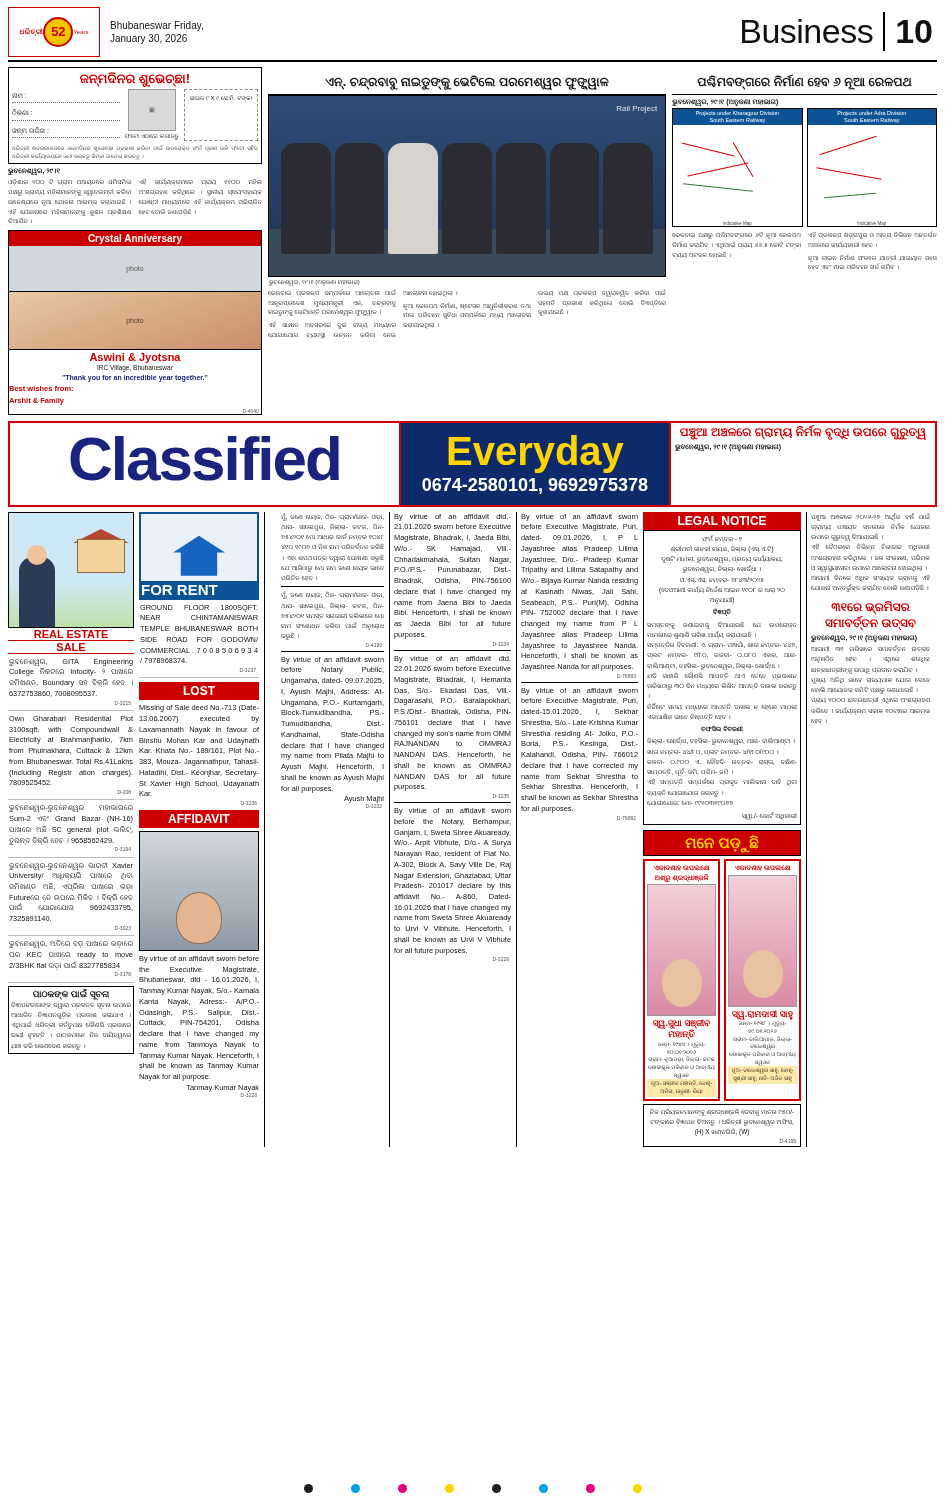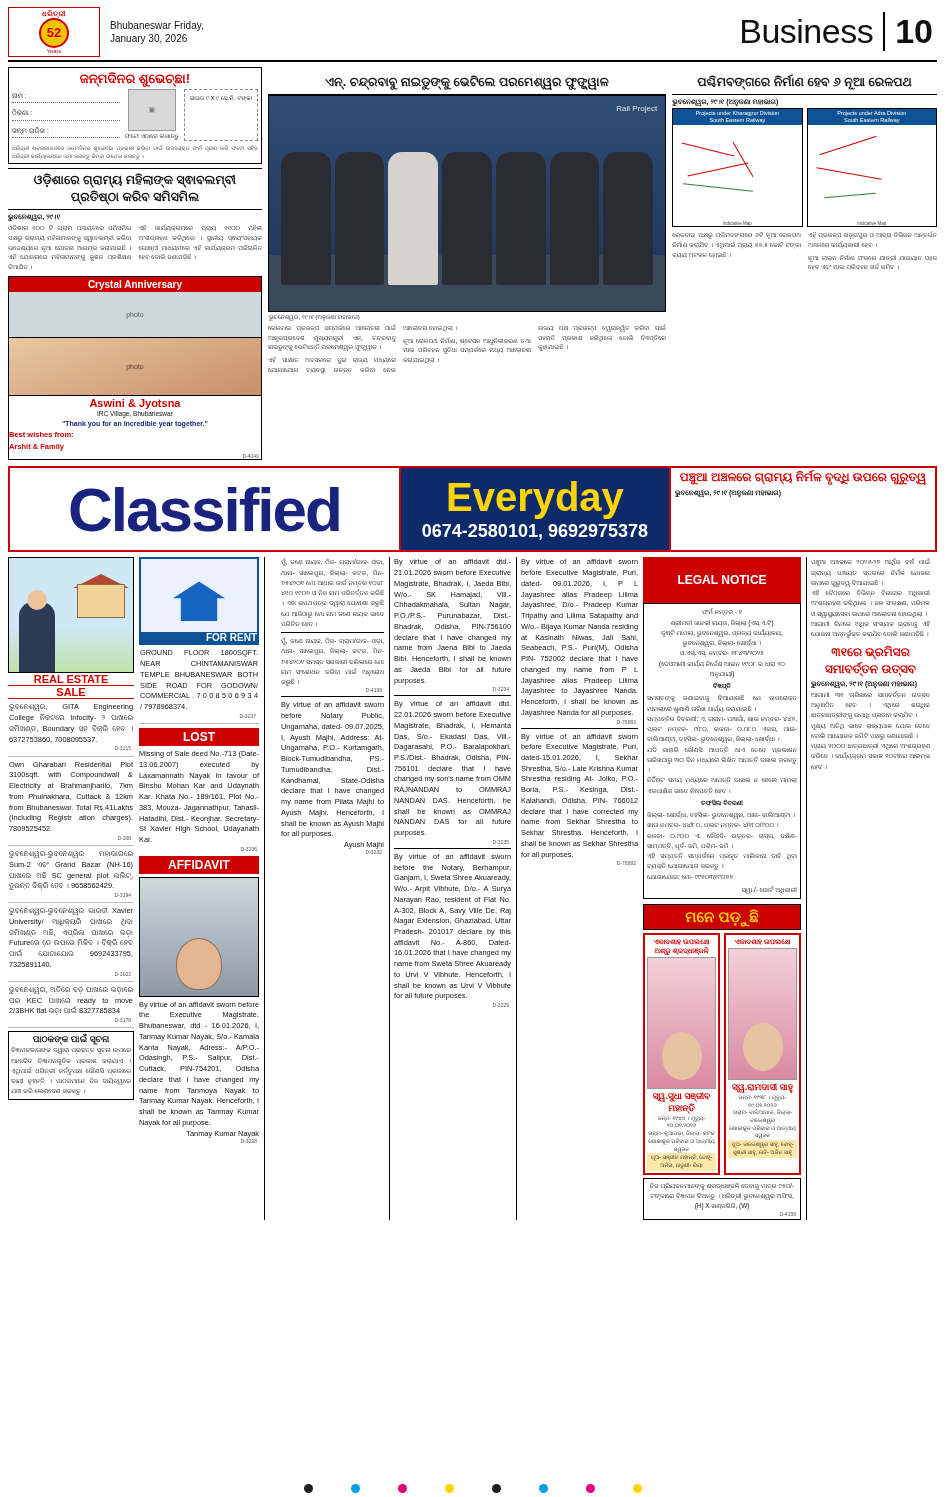--- a/index.html
+++ b/index.html
@@ -10,21 +10,21 @@
     font-family: "Liberation Sans", sans-serif;
     color: #111;
     position: relative;
     overflow: hidden;
   }
   .page { position:relative; width:945px; height:1497px; padding:6px 8px; }
 
   
   .masthead { display:flex; align-items:center; border-bottom:2px solid #000; padding-bottom:3px; height:56px; }
   .logo-badge {
-    width:92px; height:50px; border:1px solid #c00; display:flex; flex-direction:column;
+    width:92px; height:50px; border:1px solid #c00; display:flex; flex-direction:row;
     align-items:center; justify-content:center; background:#fff; position:relative;
   }
   .logo-badge .top-word { font-size:7px; color:#c00; font-weight:bold; letter-spacing:.5px; }
   .logo-circle {
     width:30px; height:30px; border-radius:50%; background:#f5c400; border:2px solid #c00;
     display:flex; align-items:center; justify-content:center; font-size:13px; font-weight:bold; color:#c00;
   }
   .logo-badge .years { font-size:6px; color:#c00; }
   .masthead-date { font-size:10px; line-height:1.3; padding-left:10px; color:#111; }
   .masthead-right { margin-left:auto; display:flex; align-items:flex-end; gap:10px; padding-right:4px; }
@@ -70,40 +70,40 @@
       display:flex;align-items:center;justify-content:center;font-size:7px;color:#555;}
   .ann-photo2 { height:58px; background:linear-gradient(160deg,#e8c9a0,#c98e6a); border-bottom:1px solid #000;
       display:flex;align-items:center;justify-content:center;font-size:7px;color:#5a3a22;}
   .ann-names { color:#c00; font-weight:bold; text-align:center; font-size:11px; padding:1px; }
   .ann-sub { text-align:center; font-size:6.5px; }
   .ann-quote { text-align:center; font-size:7px; color:#1a237e; font-weight:bold; padding:2px 3px; line-height:1.3;}
   .ann-from { font-size:7.5px; color:#c00; font-weight:bold; padding-bottom:2px; line-height:1.3;}
   .ad-code { font-size:5px; text-align:right; color:#555; padding-right:2px; }
 
   
-  .photo-main { width:100%; height:217px; background:#b9c3cb; border:1px solid #000; position:relative; overflow:hidden; }
+  .photo-main { width:100%; height:182px; background:#b9c3cb; border:1px solid #000; position:relative; overflow:hidden; }
   .photo-main .bluewall { position:absolute; inset:0; background:linear-gradient(180deg,#2f4d77,#1d3353); }
   .photo-main .floor { position:absolute; left:0; right:0; bottom:0; height:26%; background:#3b4a5a; }
   .photo-main .ppl { position:absolute; bottom:12%; left:3%; right:3%; height:62%; display:flex; gap:4px; }
   .photo-main .ppl i { flex:1; background:#d7d2cb; border-radius:14px 14px 2px 2px; display:block; }
   .photo-main .ppl i.dark { background:#2b2b33; }
   .photo-main .sign { position:absolute; top:8px; right:8px; color:#fff; font-size:8px; opacity:.85;}
   .cap { font-size:6px; padding:2px 1px; }
 
   .map-wrap { display:flex; gap:4px; }
   .map-card { flex:1; border:1px solid #000; }
   .map-card .mt { background:#0b5394; color:#fff; font-size:5.5px; text-align:center; padding:1px; line-height:1.3;}
   .map-card .mi { height:96px; background:#ffffff; position:relative; }
   .map-card .mi .l { position:absolute; background:#c00; height:1px; }
   .map-card .mi .g { position:absolute; background:#2e7d32; height:1px; }
   .map-card .mc { font-size:4.5px; text-align:center; color:#444; }
 
   
   .classified-band { margin-top:6px; border:2px solid #c00; display:flex; height:86px; }
-  .cb-left { flex:1.45; background:#fff; display:flex; align-items:center; justify-content:center; border-right:2px solid #c00;}
+  .cb-left { flex:1.45; background:#fff; display:flex; justify-content:center; border-right:2px solid #c00;}
   .cb-left span { font-size:62px; font-weight:bold; color:#1a237e; letter-spacing:-2px; }
   .cb-right { flex:1; background:#0d2a6b; color:#fff; display:flex; flex-direction:column; align-items:center; justify-content:center;}
   .cb-right .ev { font-size:40px; font-weight:bold; color:#ffd400; line-height:1; }
   .cb-right .ph { font-size:18px; font-weight:bold; color:#fff; margin-top:4px;}
   .cb-side { width:266px; border-left:2px solid #c00; padding:2px 4px; }
   .cb-side-title { color:#c00; font-weight:bold; font-size:12px; text-align:center; line-height:1.3; }
 
   
   .class-area { display:flex; gap:5px; margin-top:5px; }
   .cc { }
@@ -117,25 +117,25 @@
   .thumb-realestate .sky { position:absolute; inset:0; background:linear-gradient(180deg,#cfe8f7 60%,#bfe1a8); }
   .thumb-realestate .house { position:absolute; right:8px; top:26px; width:48px; height:34px; background:#f4d39b; border:1px solid #8a6d3b;}
   .thumb-realestate .roof { position:absolute; right:4px; top:16px; width:0;height:0;border-left:28px solid transparent;border-right:28px solid transparent;border-bottom:14px solid #b5462f;}
   .thumb-realestate .agent { position:absolute; left:10px; bottom:0; width:36px; height:70px; background:#2b3a55; border-radius:14px 14px 0 0;}
   .thumb-realestate .head { position:absolute; left:18px; bottom:62px; width:20px;height:20px;border-radius:50%;background:#f0c39b;}
   .red-title { background:#fff; color:#c00; font-weight:bold; font-size:11px; text-align:center; border-bottom:1px solid #c00; }
   .sec-red { background:#c00; color:#fff; font-weight:bold; font-size:12px; text-align:center; padding:2px; margin:4px 0 3px; }
   .ad-block { font-size:7.4px; line-height:1.45; text-align:justify; border-bottom:1px solid #bbb; padding:3px 1px; }
   .forrent { border:2px solid #0b5394; background:#eaf1fb; height:88px; position:relative; display:flex;align-items:center;justify-content:center;}
   .forrent .hs { width:52px;height:40px;background:#1565c0; clip-path:polygon(50% 0,100% 42%,85% 42%,85% 100%,15% 100%,15% 42%,0 42%); }
-  .forrent-label { position:absolute; bottom:0; left:0; right:0; background:#0b5394; color:#fff; font-size:10px; font-weight:bold; text-align:right;}
+  .forrent-label { position:absolute; bottom:0; left:0; right:0; background:#0b5394; color:#fff; font-size:15px; font-weight:bold; text-align:left;}
   .notice-text { font-size:7.4px; line-height:1.45; text-align:justify; }
   .affidavit-photo { border:1px solid #000; height:120px; background:linear-gradient(180deg,#cfd8dc,#8d99a6); display:flex;align-items:flex-end;justify-content:center; }
   .affidavit-photo .face { width:46px;height:52px;background:#e3b591;border-radius:50% 50% 45% 45%; margin-bottom:6px; border:1px solid #8d6e52;}
-  .legal-hdr { background:#c00; color:#fff; font-weight:bold; font-size:12px; text-align:center; padding:16px; }
+  .legal-hdr { background:#c00; color:#fff; font-weight:bold; font-size:12px; text-align:center; padding:2px; }
   .legal-box { border:1px solid #000; padding:3px; }
   .odia-small { font-size:6.4px; line-height:1.6; text-align:justify; }
   .odia-center { text-align:center; }
 
   .mane-hdr { background:#c00; color:#ffd400; font-weight:bold; font-size:15px; text-align:center; padding:3px; border:1px solid #000;}
   .obit-wrap { display:flex; gap:4px; margin-top:3px; }
   .obit { flex:1; border:2px solid #c00; padding:2px; text-align:center; }
   .obit .oh { font-size:7px; color:#c00; font-weight:bold; line-height:1.3; }
   .obit .op { height:132px; background:linear-gradient(180deg,#f3d0d8,#d98aa3); border:1px solid #999; margin:2px 0;
      display:flex;align-items:flex-end;justify-content:center; }
@@ -187,21 +187,20 @@
           </div>
           <div class="greet-photo">
             <div class="ph">▣</div>
             <div>ଫଟୋ ଏଠାରେ ଲଗାନ୍ତୁ</div>
           </div>
           <div class="greet-side">ସାଇଜ ୯ X ୯ ସେ.ମି. ଟଙ୍କା</div>
         </div>
         <div class="greet-foot">ଧରିତ୍ରୀ ଖବରକାଗଜରେ ଜନ୍ମଦିନର ଶୁଭେଚ୍ଛା ପ୍ରକାଶ କରିବା ପାଇଁ ଉପରୋକ୍ତ ଫର୍ମ ପୂରଣ କରି ଫଟୋ ସହିତ ଧରିତ୍ରୀ କାର୍ଯ୍ୟାଳୟରେ ଜମା କରନ୍ତୁ କିମ୍ବା ଇମେଲ କରନ୍ତୁ ।</div>
       </div>
 
-      <div class="art-head">ଓଡ଼ିଶାରେ ଗ୍ରାମ୍ୟ ମହିଲାଙ୍କ ସ୍ଵାବଲମ୍ବୀ ପ୍ରତିଷ୍ଠା କରିବ ସମିସମିଲ</div>
       <div class="byline">ଭୁବନେଶ୍ୱର, ୨୯।୧</div>
       <div class="cols2 body-text">
         <p>ଓଡ଼ିଶାର ୧୦୦ ଟି ଗ୍ରାମ ପଞ୍ଚାୟତରେ ସମିସମିଲ ପକ୍ଷରୁ ଗ୍ରାମ୍ୟ ମହିଳାମାନଙ୍କୁ ସ୍ୱାବଲମ୍ବୀ କରିବା ଉଦ୍ଦେଶ୍ୟରେ ନୂଆ ଯୋଜନା ଆରମ୍ଭ କରାଯାଇଛି । ଏହି ଯୋଜନାରେ ମହିଳାମାନଙ୍କୁ କୁଶଳ ପ୍ରଶିକ୍ଷଣ ଦିଆଯିବ ।</p>
         <p>ଏହି କାର୍ଯ୍ୟକ୍ରମରେ ପ୍ରାୟ ୧୧୦୦ ମହିଳା ଅଂଶଗ୍ରହଣ କରିଥିଲେ । ସ୍ଥାନୀୟ ସ୍ଵୟଂସହାୟକ ଗୋଷ୍ଠୀ ମାଧ୍ୟମରେ ଏହି କାର୍ଯ୍ୟକ୍ରମ ପରିଚାଳିତ ହେବ ବୋଲି ଜଣାପଡ଼ିଛି ।</p>
       </div>
 
       <div class="ann-ad">
         <div class="ann-title">Crystal Anniversary</div>
         <div class="ann-photo">photo</div>
         <div class="ann-photo2">photo</div>

